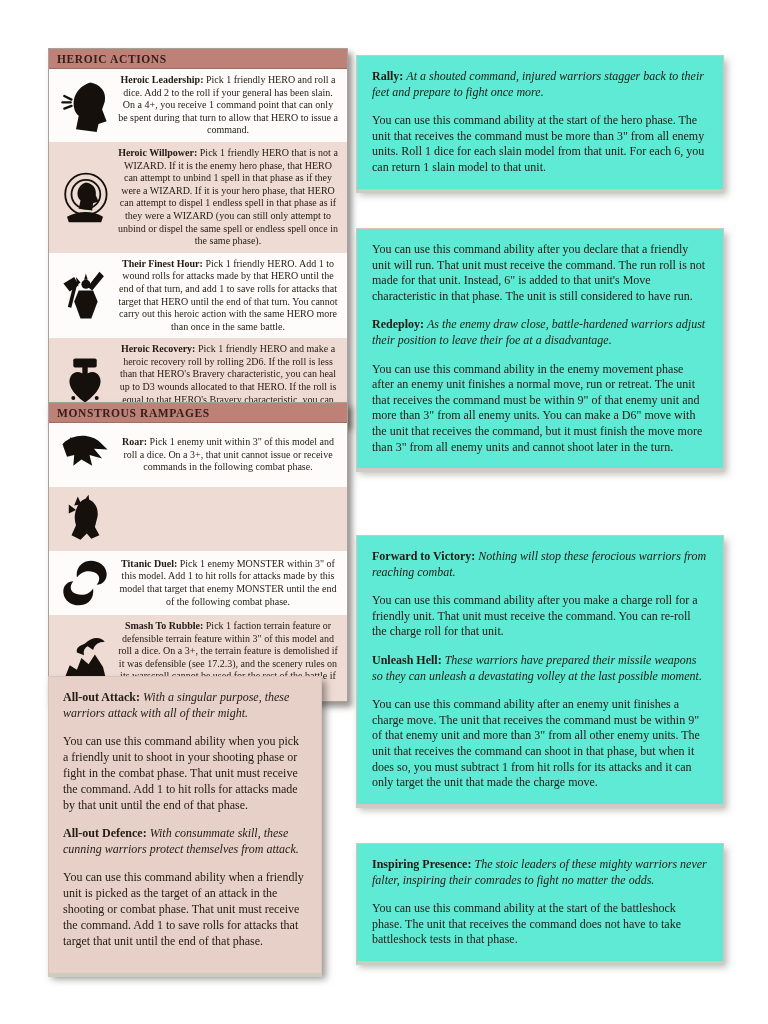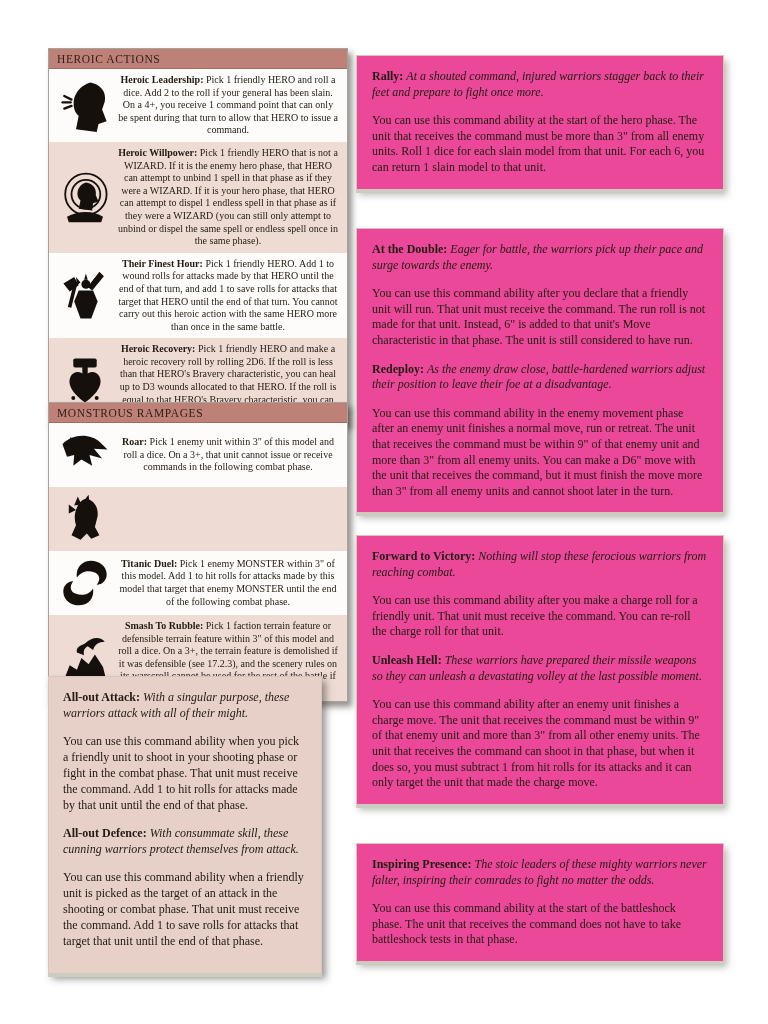--- a/index.html
+++ b/index.html
@@ -14,33 +14,33 @@
   .panel{
     position:absolute;background:#fdfcfa;
     border:1px solid #a9a29a;
     box-shadow:4px 5px 6px rgba(45,40,35,.5);
   }
   #panel-heroic{left:48px;top:48px;width:298px;}
   #panel-monstrous{left:48px;top:402px;width:298px;}
   .panel-header{
     background:#bd8177;color:#33201a;
     border-bottom:1px solid #a06c62;
-    font-weight:normal;font-size:11.5px;letter-spacing:.6px;
+    font-weight:bold;font-size:11.5px;letter-spacing:.6px;
     padding:4px 8px 3px 8px;
   }
   .row{display:flex;align-items:center;padding:5px 8px 5px 4px;}
   .row.alt{background:#eedbd4;}
   .icon-cell{flex:0 0 64px;display:flex;align-items:center;justify-content:center;}
   .icon-cell svg{width:54px;height:54px;}
   .entry{margin:0;font-size:10px;line-height:12.6px;text-align:center;}
   .entry b{font-weight:bold;}
 
   
   .paper{
-    position:absolute;background:#ec4899;
+    position:absolute;background:#5eead4;
     border:1px solid #d9c4bb;
     box-shadow:0 3px 0 #c9cfc0, 3px 5px 7px rgba(80,78,70,.4);
     padding:13px 15px;box-sizing:border-box;
   }
   #paper-rally{left:356px;top:55px;width:368px;}
   #paper-double{left:356px;top:228px;width:368px;}
   #paper-forward{left:356px;top:535px;width:368px;}
   #paper-inspiring{left:356px;top:843px;width:368px;}
   #paper-allout{left:48px;top:676px;width:274px;min-height:288px;background:#e6d0c8;
     box-shadow:0 3px 0 #c9cfc0, 4px 5px 7px rgba(55,50,45,.5);padding:12px 14px;}
@@ -168,21 +168,20 @@
     <p class="lead"><b>All-out Defence:</b> <i>With consummate skill, these cunning warriors protect themselves from attack.</i></p>
     <p class="para">You can use this command ability when a friendly unit is picked as the target of an attack in the shooting or combat phase. That unit must receive the command. Add 1 to save rolls for attacks that target that unit until the end of that phase.</p>
   </section>
 
   <section class="paper" id="paper-rally">
     <p class="lead"><b>Rally:</b> <i>At a shouted command, injured warriors stagger back to their feet and prepare to fight once more.</i></p>
     <p class="para">You can use this command ability at the start of the hero phase. The unit that receives the command must be more than 3" from all enemy units. Roll 1 dice for each slain model from that unit. For each 6, you can return 1 slain model to that unit.</p>
   </section>
 
   <section class="paper" id="paper-double">
-    <p class="lead"><b>At the Double:</b> <i>Eager for battle, the warriors pick up their pace and surge towards the enemy.</i></p>
     <p class="para">You can use this command ability after you declare that a friendly unit will run. That unit must receive the command. The run roll is not made for that unit. Instead, 6" is added to that unit's Move characteristic in that phase. The unit is still considered to have run.</p>
     <p class="lead"><b>Redeploy:</b> <i>As the enemy draw close, battle-hardened warriors adjust their position to leave their foe at a disadvantage.</i></p>
     <p class="para">You can use this command ability in the enemy movement phase after an enemy unit finishes a normal move, run or retreat. The unit that receives the command must be within 9" of that enemy unit and more than 3" from all enemy units. You can make a D6" move with the unit that receives the command, but it must finish the move more than 3" from all enemy units and cannot shoot later in the turn.</p>
   </section>
 
   <section class="paper" id="paper-forward">
     <p class="lead"><b>Forward to Victory:</b> <i>Nothing will stop these ferocious warriors from reaching combat.</i></p>
     <p class="para">You can use this command ability after you make a charge roll for a friendly unit. That unit must receive the command. You can re-roll the charge roll for that unit.</p>
     <p class="lead"><b>Unleash Hell:</b> <i>These warriors have prepared their missile weapons so they can unleash a devastating volley at the last possible moment.</i></p>
     <p class="para">You can use this command ability after an enemy unit finishes a charge move. The unit that receives the command must be within 9" of that enemy unit and more than 3" from all other enemy units. The unit that receives the command can shoot in that phase, but when it does so, you must subtract 1 from hit rolls for its attacks and it can only target the unit that made the charge move.</p>

